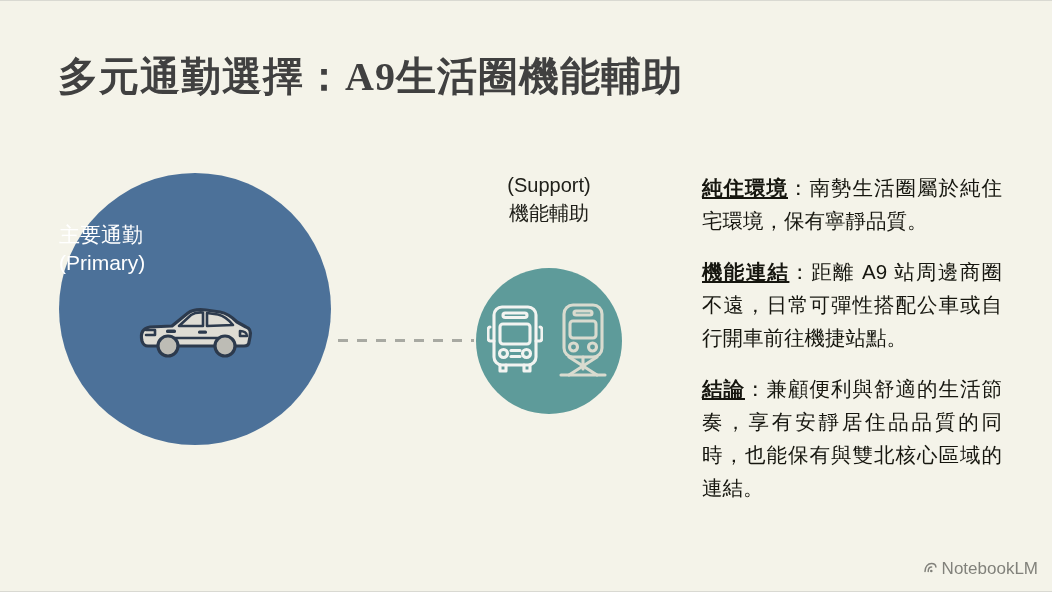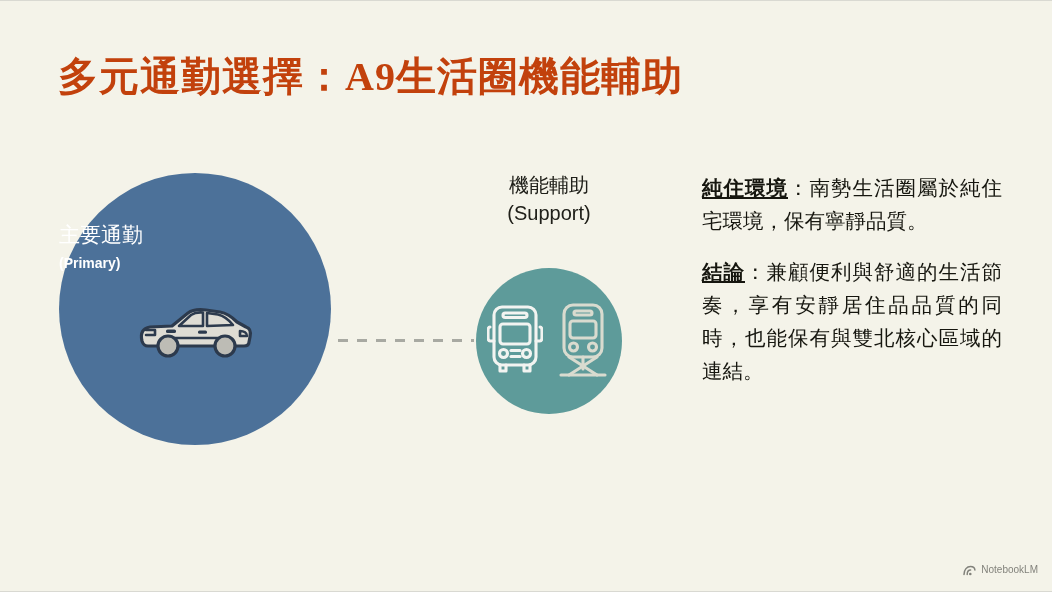--- a/index.html
+++ b/index.html
@@ -25,21 +25,21 @@
 
   
   #title {
     position: absolute;
     left: 58px;
     top: 48px;
     font-family: "Liberation Serif", "DejaVu Serif", serif;
     font-weight: bold;
     font-size: 40px;
     letter-spacing: 1px;
-    color: #c2410c;
+    color: #404040;
     white-space: nowrap;
   }
 
   
   #diagram {
     position: absolute;
     left: 0;
     top: 150px;
     width: 680px;
     height: 400px;
@@ -68,21 +68,21 @@
 
   #primary-label {
     position: absolute;
     left: 59px;
     top: 70px;
     width: 272px;
     color: #ffffff;
     font-size: 21px;
     line-height: 28px;
   }
-  #primary-label .en { font-size: 14px; font-weight: bold; }
+  #primary-label .en { font-size: 21px; }
 
   #support-label {
     position: absolute;
     left: 458px;
     top: 20px;
     width: 182px;
     text-align: center;
     color: #20201a;
     font-size: 20px;
     line-height: 28px;
@@ -134,24 +134,24 @@
   }
   .note:last-child { margin-bottom: 16px; }
   .note b { font-weight: bold; text-decoration: underline; }
 
   
   #watermark {
     position: absolute;
     right: 14px;
     bottom: 12px;
     display: flex;
-    align-items: flex-start;
+    align-items: center;
     gap: 5px;
     color: #6e6e68;
-    font-size: 10px;
+    font-size: 17px;
     opacity: .85;
   }
 </style>
 </head>
 <body>
 
 <div id="slide">
 
   <div id="title">多元通勤選擇：A9生活圈機能輔助</div>
 
@@ -186,22 +186,22 @@
           <circle cx="89" cy="45" r="10"></circle>
         </g>
       </svg>
     </div>
 
     <div id="connector"></div>
 
     <div class="circle" id="support-circle"></div>
 
     <div id="support-label">
+      <div>(Support)</div>
       <div>機能輔助</div>
-      <div>(Support)</div>
     </div>
 
     <div id="transit-icons">
 
       <span>
         <svg width="56" height="74" viewBox="0 0 56 74">
           <g fill="none" stroke="#f2f4f1" stroke-width="3.1" stroke-linejoin="round" stroke-linecap="round">
             <rect x="7" y="4" width="42" height="58" rx="8"></rect>
             <rect x="16" y="10" width="24" height="4.5" rx="2.2"></rect>
             <rect x="13" y="21" width="30" height="20" rx="3"></rect>
@@ -234,20 +234,23 @@
       </span>
 
     </div>
   </div>
 
   <div id="notes">
     <div class="note">
       <b>純住環境</b><span>：</span><span>南勢生活圈屬於純住宅環境，保有寧靜品質。</span>
     </div>
     <div class="note">
+      <b>機能連結</b><span>：</span><span>距離 A9 站周邊商圈不遠，日常可彈性搭配公車或自行開車前往機捷站點。</span>
+    </div>
+    <div class="note">
       <b>結論</b><span>：</span><span>兼顧便利與舒適的生活節奏，享有安靜居住品品質的同時，也能保有與雙北核心區域的連結。</span>
     </div>
   </div>
 
   <div id="watermark">
     <span>
       <svg width="13" height="13" viewBox="0 0 13 13">
         <path d="M1 10.5 C1 5.5 4 2.5 7.5 2.5 C10 2.5 11.7 4 11.9 6" fill="none" stroke="#6e6e68" stroke-width="1.5" stroke-linecap="round"></path>
         <path d="M4.2 10.5 C4.2 7.6 5.8 6 7.6 6" fill="none" stroke="#6e6e68" stroke-width="1.5" stroke-linecap="round"></path>
         <circle cx="7.3" cy="10" r="1.3" fill="#6e6e68"></circle>

